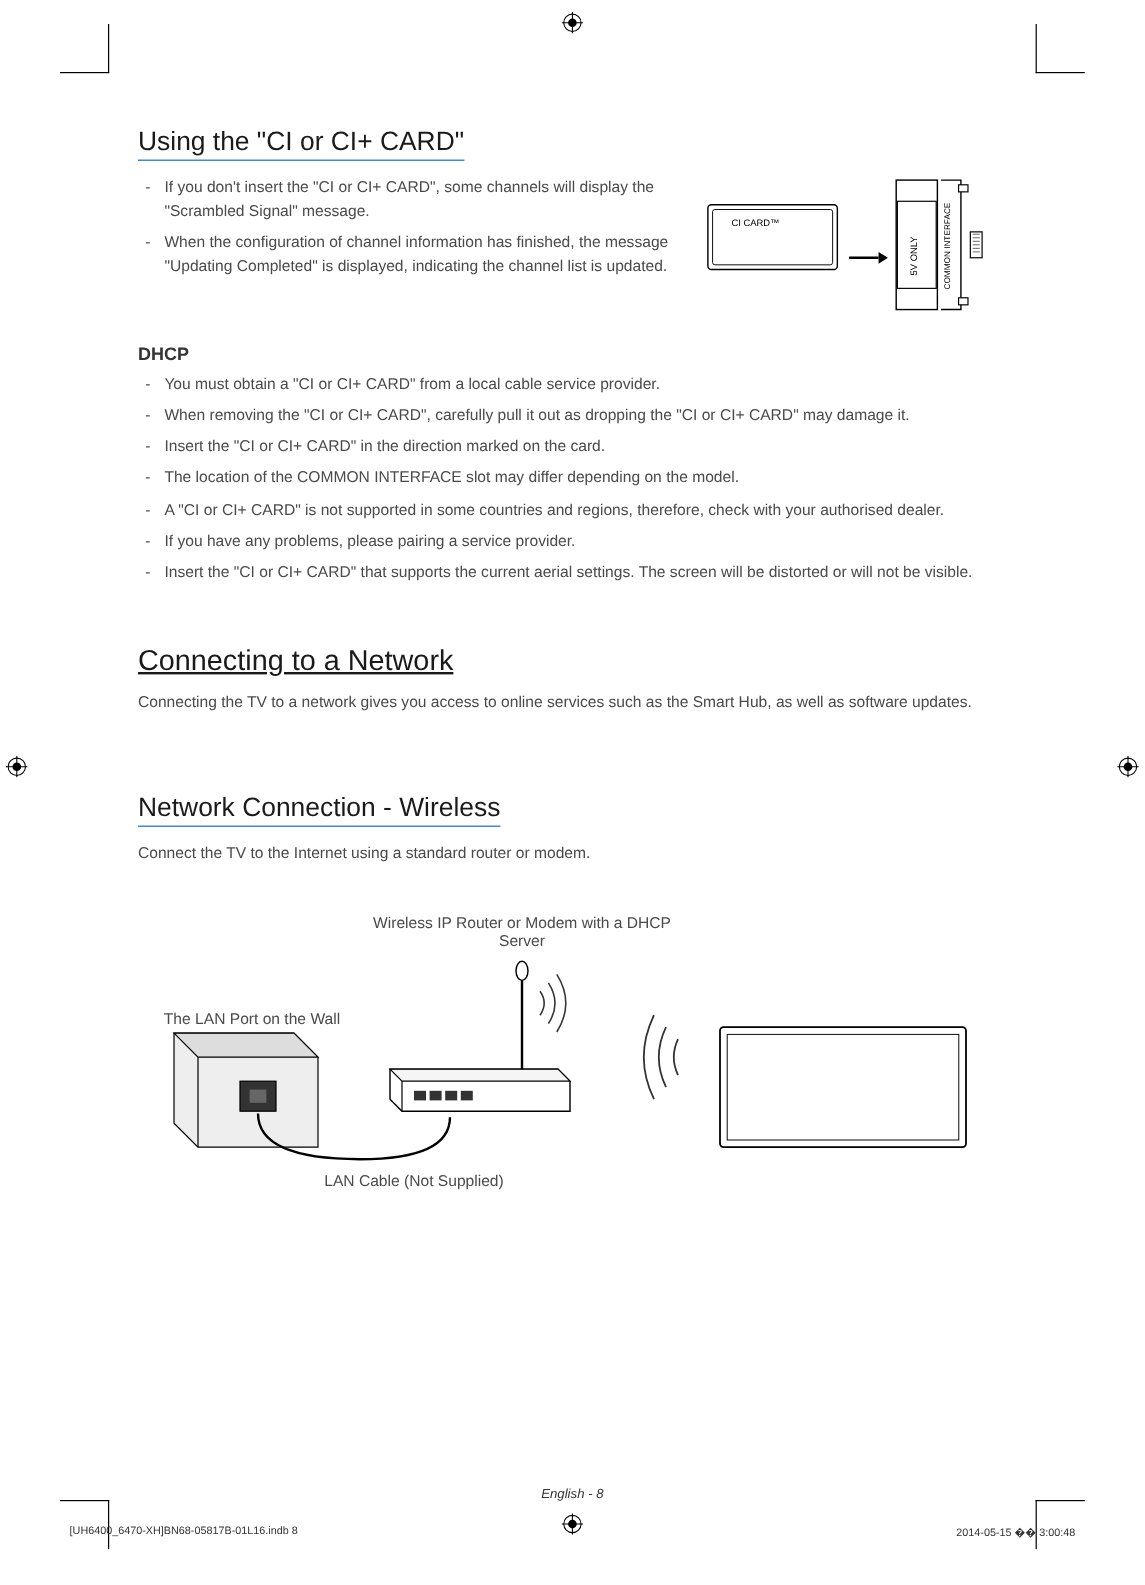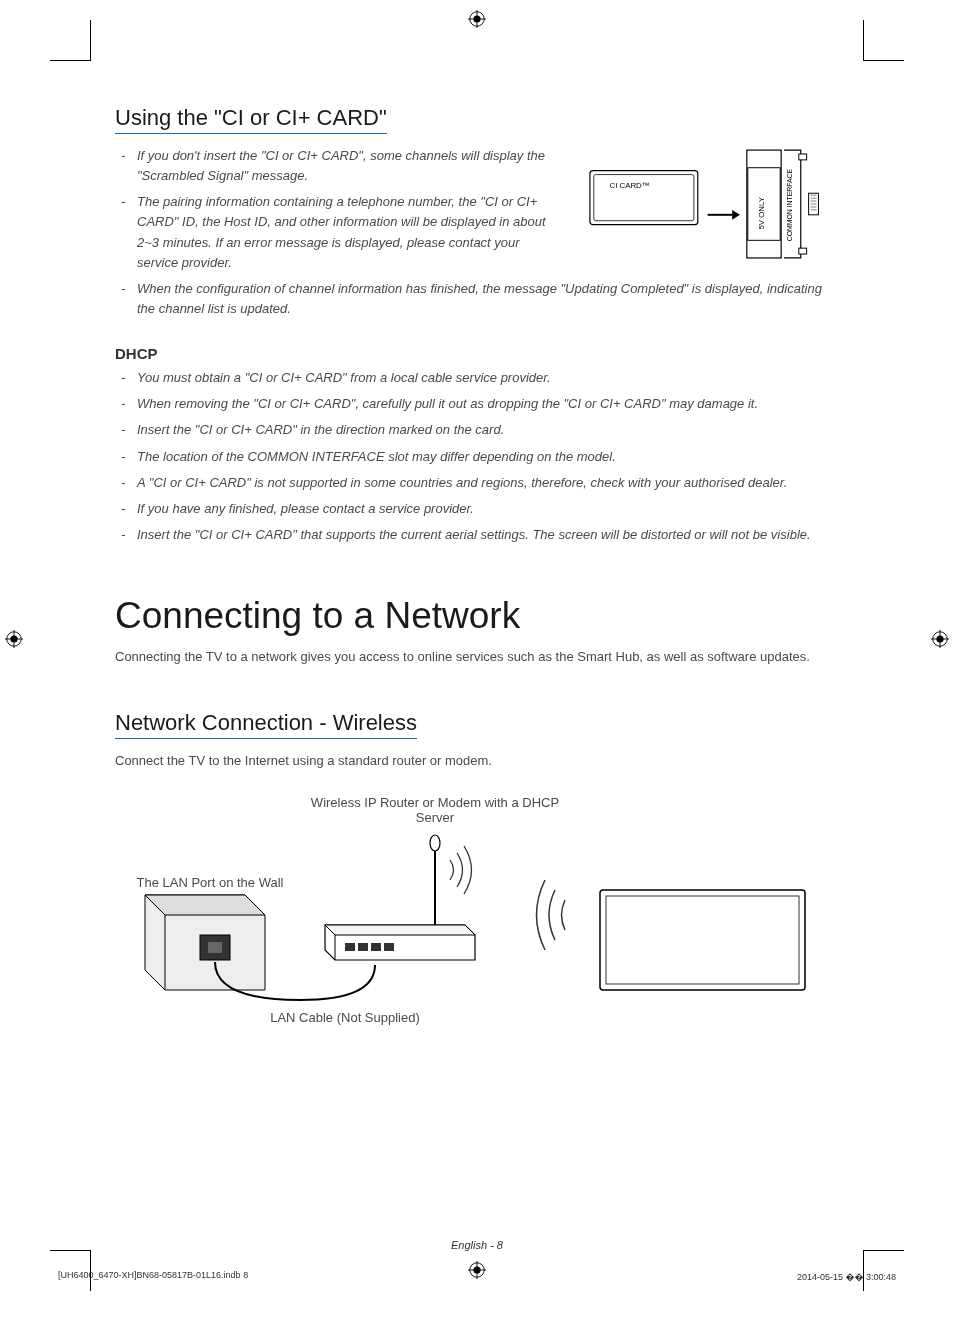--- a/index.html
+++ b/index.html
@@ -42,36 +42,36 @@
   h2.section {
     font-size: 22px;
     color: #1a1a1a;
     font-weight: normal;
     border-bottom: 1.5px solid #1a6db5;
     display: inline-block;
     padding-bottom: 2px;
     margin: 0 0 12px 0;
   }
   h1.main-heading {
-    font-size: 37px;
+    font-size: 24px;
     color: #1a1a1a;
     font-weight: normal;
     margin: 50px 0 10px 0;
+    text-decoration: underline;
   }
   p.intro {
     font-size: 13px;
     color: #4a4a4a;
     margin: 0 0 10px 0;
     line-height: 1.5;
   }
   ul.bullets {
     list-style: none;
     padding: 0;
     margin: 0 0 18px 0;
-    font-style: italic;
   }
   ul.bullets li {
     position: relative;
     padding-left: 22px;
     font-size: 13px;
     color: #4a4a4a;
     line-height: 1.55;
     margin-bottom: 6px;
   }
   ul.bullets li::before {
@@ -90,21 +90,21 @@
   }
   .ci-figure {
     float: right;
     width: 255px;
     margin: 0 0 10px 15px;
   }
   .wifi-diagram {
     position: relative;
     width: 720px;
     height: 240px;
-    margin-top: 25px;
+    margin-top: 40px;
   }
   .diagram-label {
     font-size: 13px;
     color: #4a4a4a;
     text-align: center;
     position: absolute;
   }
   .footer {
     position: absolute;
     bottom: 70px;
@@ -200,43 +200,42 @@
         <line x1="230" y1="53" x2="236" y2="53" stroke="#000" stroke-width="0.5"></line>
         <line x1="230" y1="56" x2="236" y2="56" stroke="#000" stroke-width="0.5"></line>
         <line x1="230" y1="59" x2="236" y2="59" stroke="#000" stroke-width="0.5"></line>
         <line x1="230" y1="62" x2="236" y2="62" stroke="#000" stroke-width="0.5"></line>
         <line x1="230" y1="65" x2="236" y2="65" stroke="#000" stroke-width="0.5"></line>
       </svg>
     </div>
 
     <ul class="bullets">
       <li style="max-width:420px">If you don't insert the "CI or CI+ CARD", some channels will display the "Scrambled Signal" message.</li>
-      <li style="max-width:420px">The pairing information containing a telephone number, the "CI or CI+ CARD" ID, the Host ID, and other information will be displayed in about 2~3 minutes. If an error message is displayed, please contact your service provider.</li>
       <li>When the configuration of channel information has finished, the message "Updating Completed" is displayed, indicating the channel list is updated.</li>
     </ul>
   </div>
 
   
   <span class="note-heading">DHCP</span>
   <ul class="bullets">
     <li>You must obtain a "CI or CI+ CARD" from a local cable service provider.</li>
     <li>When removing the "CI or CI+ CARD", carefully pull it out as dropping the "CI or CI+ CARD" may damage it.</li>
     <li>Insert the "CI or CI+ CARD" in the direction marked on the card.</li>
     <li>The location of the COMMON INTERFACE slot may differ depending on the model.</li>
     <li>A "CI or CI+ CARD" is not supported in some countries and regions, therefore, check with your authorised dealer.</li>
-    <li>If you have any finished, please contact a service provider.</li>
+    <li>If you have any problems, please pairing a service provider.</li>
     <li>Insert the "CI or CI+ CARD" that supports the current aerial settings. The screen will be distorted or will not be visible.</li>
   </ul>
 
   
   <h1 class="main-heading">Connecting to a Network</h1>
   <p class="intro">Connecting the TV to a network gives you access to online services such as the Smart Hub, as well as software updates.</p>
 
   
-  <h2 class="section" style="margin-top:33px">Network Connection - Wireless</h2>
+  <h2 class="section" style="margin-top:56px">Network Connection - Wireless</h2>
   <p class="intro">Connect the TV to the Internet using a standard router or modem.</p>
 
   
   <div class="wifi-diagram">
     <div class="diagram-label" style="left:190px; top:0; width:260px;">Wireless IP Router or Modem with a DHCP Server</div>
     <div class="diagram-label" style="left:-5px; top:80px; width:200px;">The LAN Port on the Wall</div>
     <div class="diagram-label" style="left:120px; top:215px; width:220px;">LAN Cable (Not Supplied)</div>
 
     <svg viewBox="0 0 720 240" width="720" height="240" style="position:absolute;left:0;top:0;">
 

